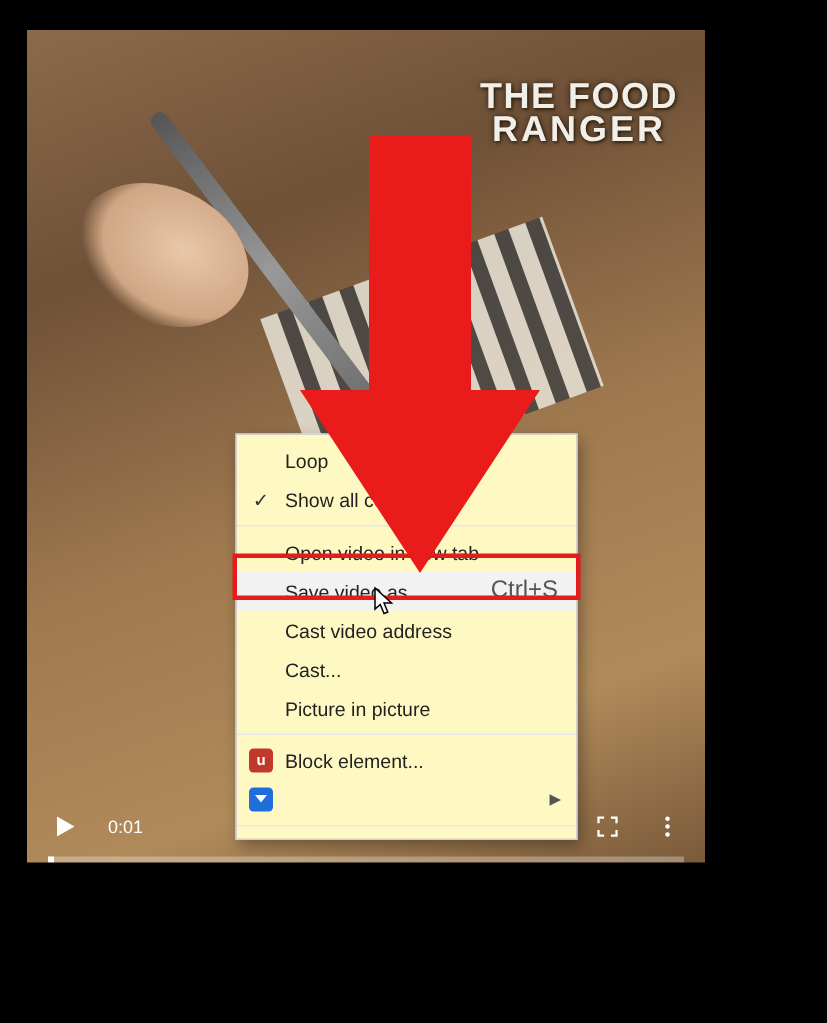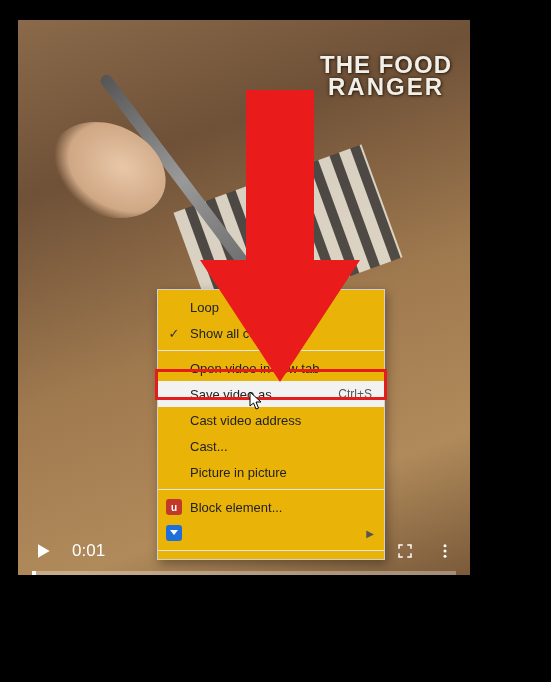--- a/index.html
+++ b/index.html
@@ -85,21 +85,21 @@
     }
     .ctrl-btn {
       width: 22px;
       height: 22px;
       display: flex;
       align-items: center;
       justify-content: center;
       cursor: pointer;
     }
     .time {
-      font-size: 17px;
+      font-size: 12px;
       font-family: Arial, sans-serif;
       text-align: center;
     }
     .spacer { flex: 1; }
     .progress {
       position: absolute;
       left: 14px;
       right: 14px;
       bottom: 0;
       height: 4px;
@@ -110,36 +110,36 @@
       width: 1%;
       background: #fff;
     }
 
     
     .ctx {
       position: absolute;
       left: 157px;
       top: 289px;
       width: 228px;
-      background: #eab308;
+      background: #fef9c3;
       border: 1px solid #d0d0d0;
       box-shadow: 2px 4px 10px rgba(0,0,0,.35);
       padding: 4px 0;
     }
     .ctx-item {
       position: relative;
       display: flex;
       align-items: center;
       height: 26px;
       padding-left: 32px;
       padding-right: 12px;
       white-space: nowrap;
     }
     .ctx-item .label { flex: 1; }
-    .ctx-item .shortcut { color: #555; font-size: 12px; }
+    .ctx-item .shortcut { color: #555; font-size: 16px; }
     .ctx-item .arrow {
       position: absolute;
       right: 10px;
       font-size: 10px;
       color: #555;
     }
     .ctx-check {
       position: absolute;
       left: 8px;
       width: 16px;

